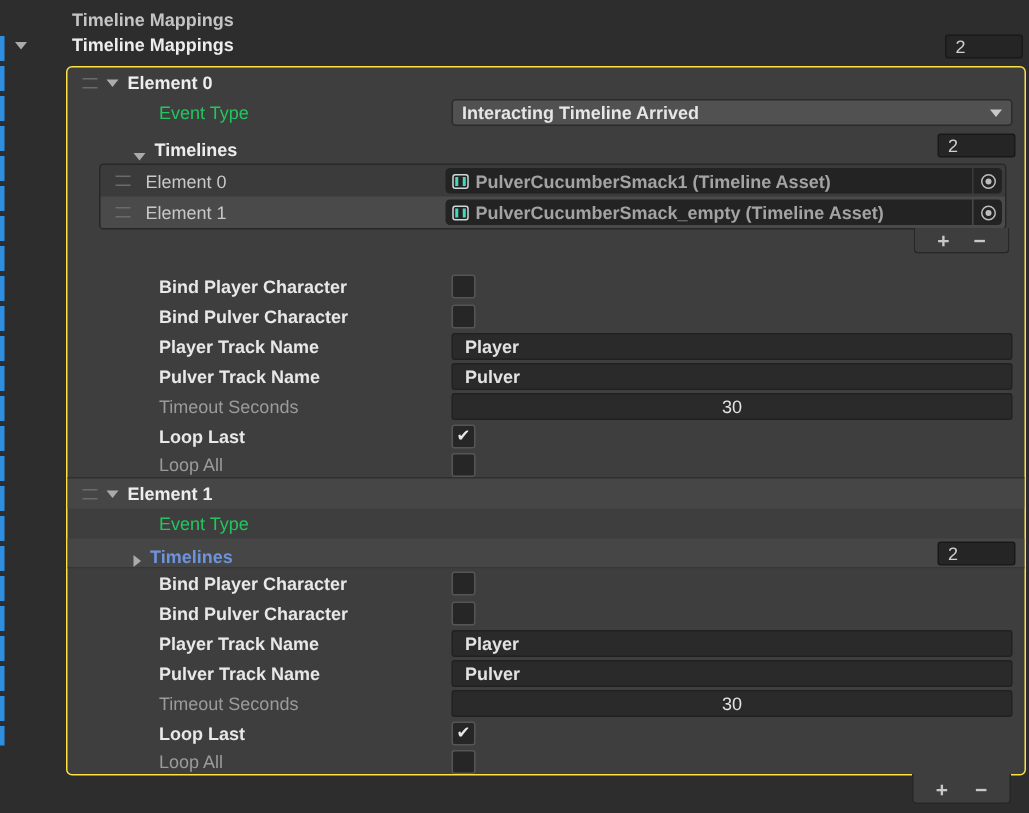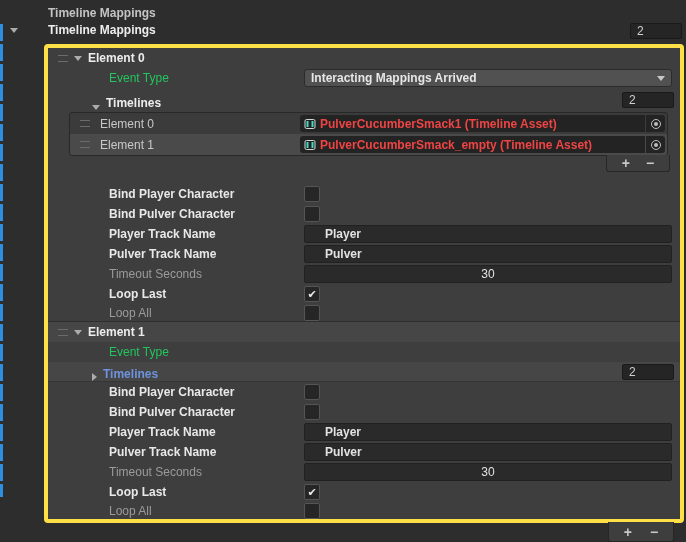--- a/index.html
+++ b/index.html
@@ -16,21 +16,21 @@
         width:52px;height:16px;line-height:14px;padding-left:6px;border-radius:2px;}
   .hdr-count{position:absolute;right:4px;top:1px;}
   
   .tri-down{width:0;height:0;border-left:4px solid transparent;border-right:4px solid transparent;
         border-top:5px solid #ABABAB;display:inline-block;}
   .tri-right{width:0;height:0;border-top:4px solid transparent;border-bottom:4px solid transparent;
         border-left:5px solid #ABABAB;display:inline-block;}
   .hdr-fold{position:absolute;left:10px;top:6px;}
   .drag{width:10px;height:5px;border-top:1px solid #6B6B6B;border-bottom:1px solid #6B6B6B;display:inline-block;}
   
-  .group-box{margin:4px 2px 0 44px;background:#3E3E3E;border:4px solid #fde047;border-radius:4px;
+  .group-box{margin:4px 2px 0 44px;background:#3E3E3E;border:1px solid #fde047;border-radius:4px;
         box-sizing:border-box;overflow:hidden;}
   .elem-header{height:20px;display:flex;align-items:center;gap:6px;padding-left:10px;}
   .elem-header .title{font-weight:bold;color:#EDEDED;}
   .elem-header.banded{background:#464646;border-top:1px solid #2F2F2F;}
   .prow{height:20px;display:flex;align-items:center;padding-left:61px;}
   .plabel{width:195px;flex:none;color:#22c55e;}
   .plabel.bold{font-weight:bold;color:#E8E8E8;}
   .plabel.dim{color:#9B9B9B;}
   .ctrl{flex:1;margin-right:8px;display:flex;align-items:center;position:relative;}
   
@@ -46,36 +46,36 @@
   .tl-header.collapsed .title{color:#6E93DD;}
   .tl-count{position:absolute;right:6px;top:2px;}
   
   .nested-list{margin:2px 12px 0 21px;background:#3B3B3B;border:1px solid #282828;border-radius:3px;overflow:hidden;}
   .nrow{height:21px;display:flex;align-items:center;}
   .nrow.selected{background:#4A4A4A;}
   .nrow .handle-cell{width:30px;display:flex;justify-content:center;flex:none;}
   .nrow .nlabel{width:200px;flex:none;color:#C8C8C8;}
   .obj-field{flex:1;height:17px;display:flex;margin-right:2px;}
   .obj-main{flex:1;background:#232323;border-radius:3px 0 0 3px;display:flex;align-items:center;gap:4px;
-        padding:0 4px;color:#ef4444;font-weight:bold;white-space:nowrap;overflow:hidden;}
+        padding:0 4px;color:#a3a3a3;font-weight:bold;white-space:nowrap;overflow:hidden;}
   .obj-pick{width:19px;margin-left:1px;background:#232323;border-radius:0 3px 3px 0;flex:none;
         display:flex;align-items:center;justify-content:center;cursor:default;}
   .pick-circle{width:8px;height:8px;border:1px solid #BDBDBD;border-radius:50%;position:relative;}
   .pick-circle::after{content:"";position:absolute;left:2px;top:2px;width:4px;height:4px;background:#BDBDBD;border-radius:50%;}
   .tl-icon{flex:none;display:block;}
   
   .pm-footer{width:62px;height:16px;background:#3E3E3E;border:1px solid #272727;border-top:none;
         border-radius:0 0 3px 3px;display:flex;align-items:center;justify-content:center;gap:16px;
         margin:-1px 10px 0 auto;}
   .pm-footer button{background:none;border:none;color:#C8C8C8;font-size:14px;font-weight:bold;
         line-height:1;padding:0;margin:0;font-family:inherit;cursor:default;}
   .outer-footer{width:64px;height:19px;margin:-1px 12px 0 auto;gap:18px;}
   
   .tinput{width:100%;height:18px;box-sizing:border-box;background:#2A2A2A;border:1px solid #212121;
-        border-radius:2px;color:#E2E2E2;font-weight:bold;padding:0 20px;
+        border-radius:2px;color:#E2E2E2;font-weight:bold;padding:0 8px;
         font-family:inherit;font-size:12px;outline:none;}
   .tinput.reg{font-weight:normal;text-align:center;}
   .checkbox{width:14px;height:14px;background:#262626;border:1px solid #555555;border-radius:2px;
         box-sizing:content-box;display:flex;align-items:center;justify-content:center;cursor:default;}
   .checkbox .check{display:none;color:#E8E8E8;font-size:11px;line-height:1;}
   .checkbox.checked .check{display:block;}
   .spacer12{height:12px;}
   .row17{height:17px;}
 </style>
 </head>
@@ -99,21 +99,21 @@
     <div class="elem-header">
       <span class="drag"></span>
       <span class="tri-down"></span>
       <span class="title">Element 0</span>
     </div>
 
     <div class="prow">
       <span class="plabel">Event Type</span>
       <span class="ctrl">
         <span class="dropdown">
-          <span>Interacting Mappings Arrived</span>
+          <span>Interacting Timeline Arrived</span>
           <span class="dd-arrow"></span>
         </span>
       </span>
     </div>
 
     <div class="tl-header">
       <span class="tri-down"></span>
       <span class="title">Timelines</span>
       <span class="count-box tl-count">2</span>
     </div>

